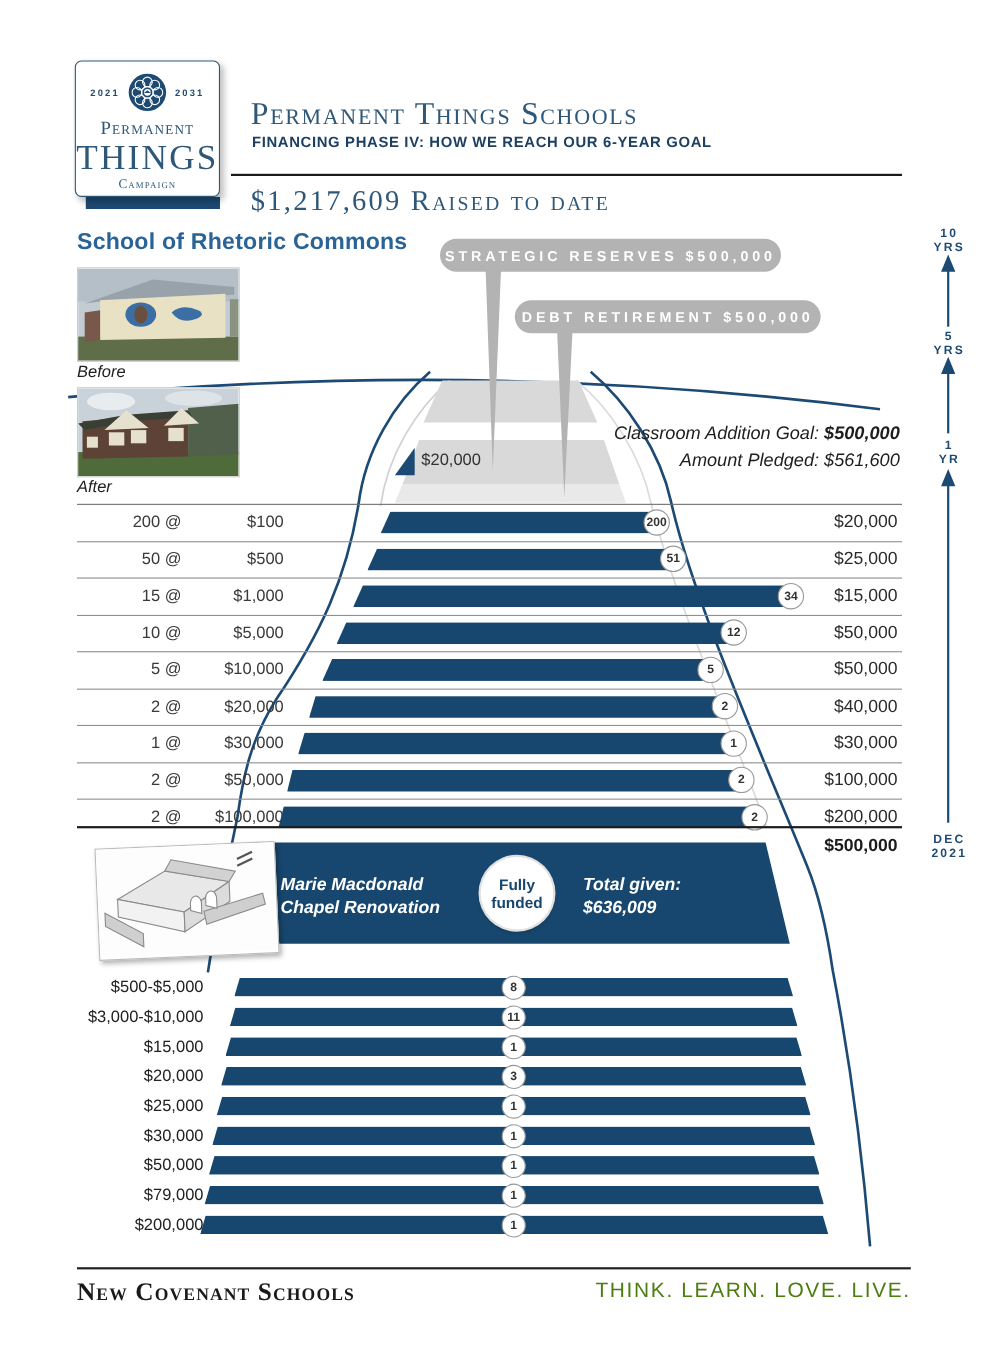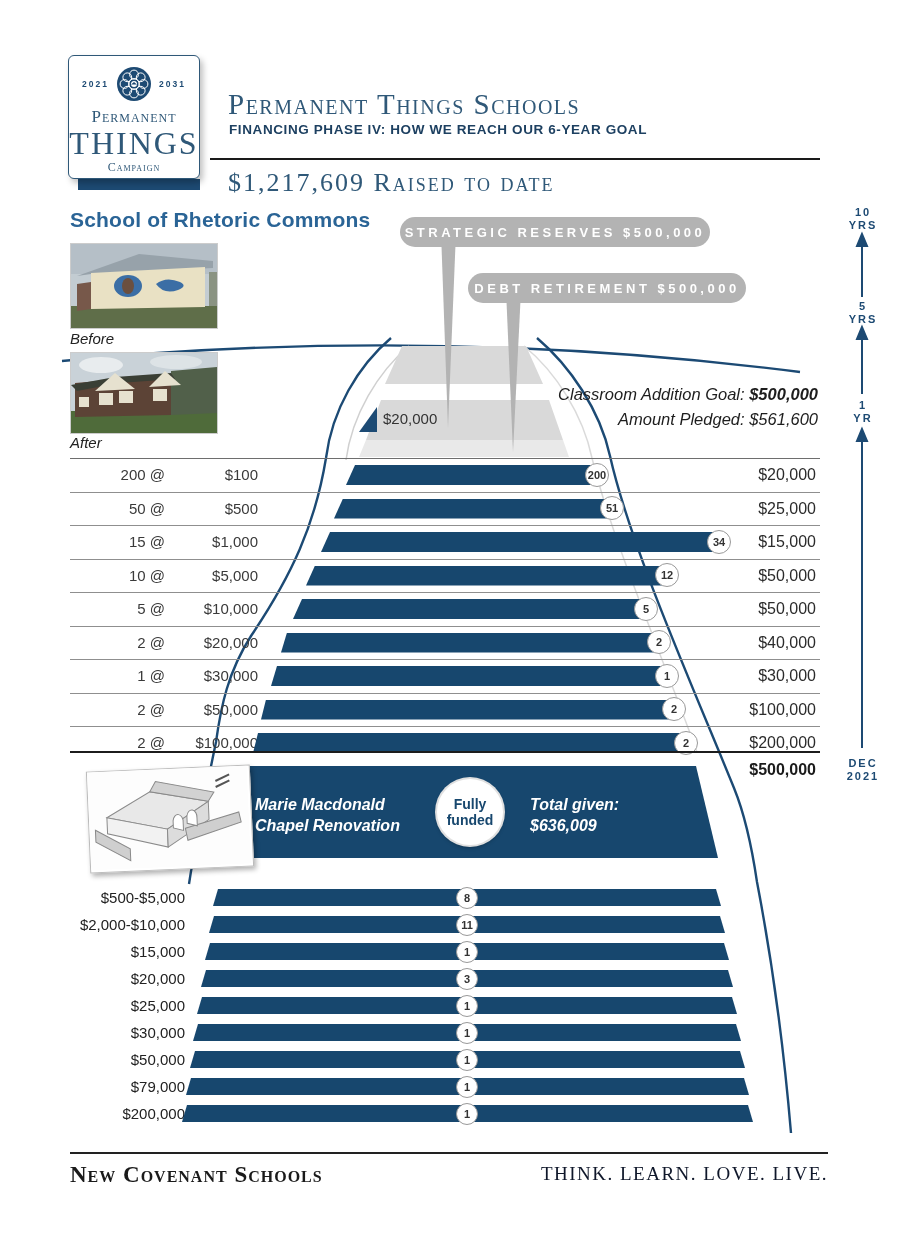--- a/index.html
+++ b/index.html
@@ -84,22 +84,22 @@
   .gbar{position:absolute;top:5px;height:17px;background:#17476e;
         clip-path:polygon(5px 0,calc(100% - 5px) 0,100% 100%,0 100%);}
   .gcircle{position:absolute;left:386px;top:2.5px;width:22px;height:22px;border-radius:50%;background:#fff;
            border:1.5px solid #999;display:flex;align-items:center;justify-content:center;
            font-size:11px;font-weight:bold;color:#333;box-sizing:border-box;z-index:4;}
 
   
   .foot-rule{position:absolute;left:70px;top:1152px;width:758px;border-top:2.5px solid #222;}
   .brand{position:absolute;left:70px;top:1162px;font-family:"Liberation Serif",serif;font-size:23px;
          letter-spacing:1px;color:#1a1a1a;font-weight:bold;font-variant:small-caps;}
-  .tagline{position:absolute;right:72px;top:1163px;font-family:Liberation Serif, serif;font-size:19px;
-           letter-spacing:1.5px;color:#0f172a;margin-left:30px;}
+  .tagline{position:absolute;right:72px;top:1163px;font-family:Liberation Sans, sans-serif;font-size:19px;
+           letter-spacing:1.5px;color:#4d7c0f;margin-left:30px;}
 </style>
 </head>
 <body>
 
 <div class="canvas">
 
   <svg class="abs" style="left:0;top:0;z-index:1;" width="900" height="1238" viewBox="0 0 900 1238">
 
     <path d="M62,361 Q430,325 800,372" fill="none" stroke="#1c4a74" stroke-width="2.4"></path>
 
@@ -351,21 +351,21 @@
 
   <div class="grows">
     <div class="grow">
       <span class="glabel">$500-$5,000</span>
       <div class="gbar" style="left:143px;width:508px;"></div>
       <div class="gcircle">
         <span>8</span>
         </div>
     </div>
     <div class="grow">
-      <span class="glabel">$2,000-$10,000</span>
+      <span class="glabel">$3,000-$10,000</span>
       <div class="gbar" style="left:139px;width:516px;"></div>
       <div class="gcircle">
         <span>11</span>
         </div>
     </div>
     <div class="grow">
       <span class="glabel">$15,000</span>
       <div class="gbar" style="left:135px;width:524px;"></div>
       <div class="gcircle">
         <span>1</span>

